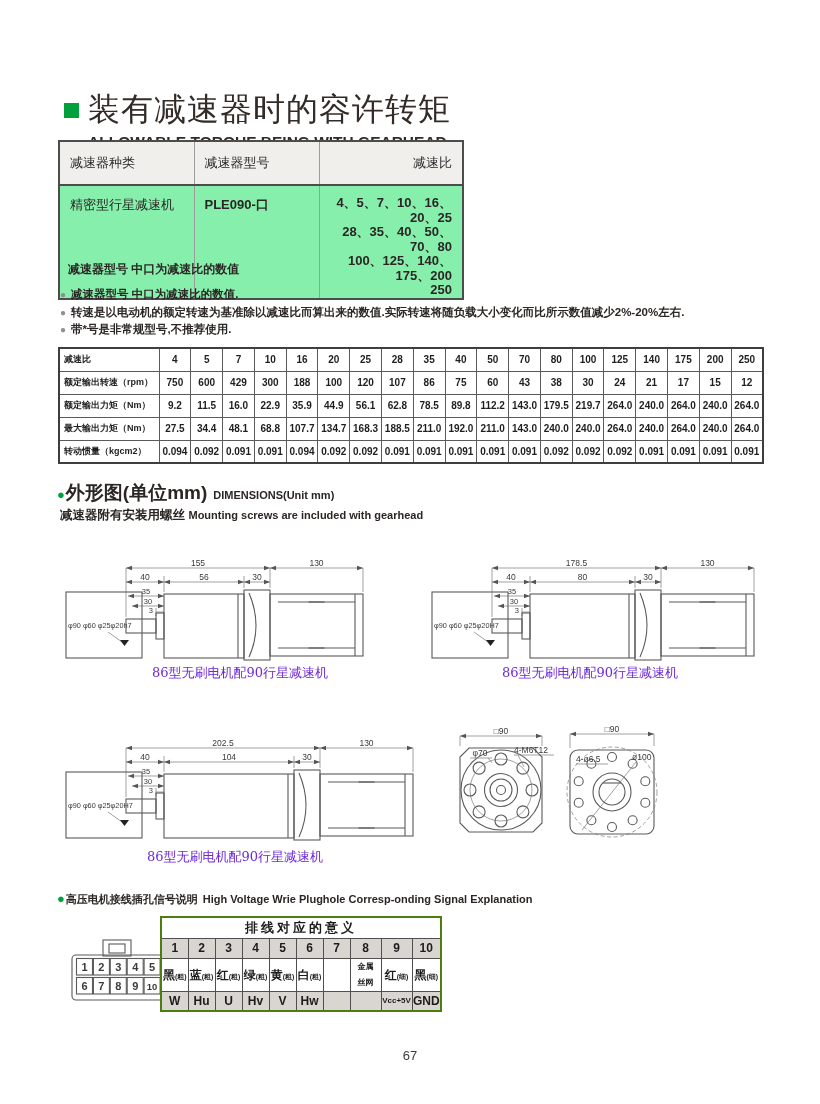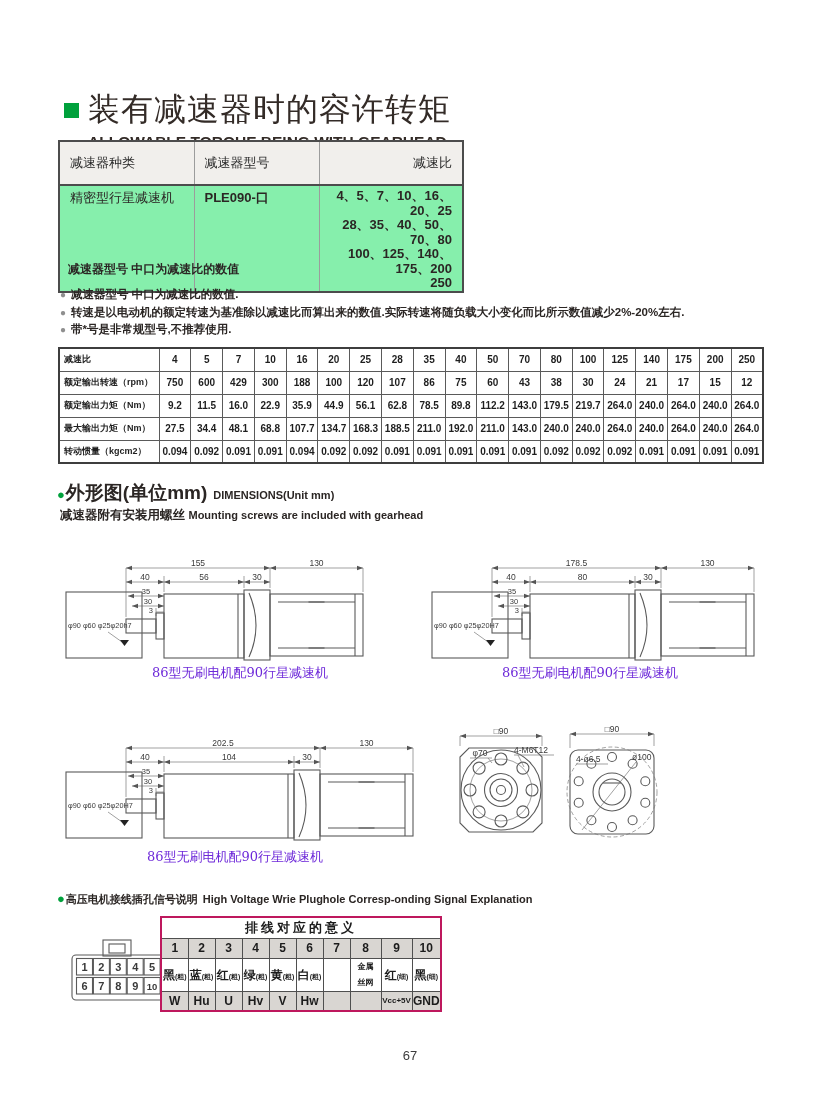--- a/index.html
+++ b/index.html
@@ -12,21 +12,21 @@
   .title-row{display:flex;align-items:center;gap:9px;}
   .gsq{width:15px;height:15px;background:var(--green);flex:0 0 auto;}
   .title-zh{font-size:32px;font-weight:400;color:#332b27;letter-spacing:1px;}
   .title-en{font-size:15.5px;font-weight:700;color:#332b27;margin-left:24px;margin-top:1px;}
 
   
   table.ghead{position:absolute;left:58px;top:140px;width:404px;border-collapse:collapse;table-layout:fixed;border:2px solid #4c4c4c;background:#86efac;}
   table.ghead th{background:#f1efec;font-size:13px;font-weight:400;text-align:left;padding:0 10px;height:44px;border-bottom:2px solid #4c4c4c;border-left:1px solid #9c9c9c;color:#2a2a2a;}
   table.ghead th:first-child, table.ghead td:first-child{border-left:none;}
   table.ghead th.ratio-h{text-align:right;}
-  table.ghead td{vertical-align:top;padding:3px 10px 0 10px;font-size:13px;height:70px;border-left:1px solid #9c9c9c;}
+  table.ghead td{vertical-align:top;padding:10px 10px 0 10px;font-size:13px;height:70px;border-left:1px solid #9c9c9c;}
   td.model-cell{font-weight:700;}
   td.ratio-cell{text-align:right;font-size:11px;line-height:14.5px;padding-top:9px;padding-right:7px;font-weight:600;}
   .ghead-note{position:absolute;left:68px;top:261px;font-size:12px;font-weight:600;}
 
   
   .notes{position:absolute;left:60px;top:288px;font-size:11.5px;font-weight:600;}
   .note{display:flex;align-items:flex-start;margin-bottom:4px;line-height:13.5px;}
   .bdot{color:#8f8f8f;font-size:10px;margin-right:5px;line-height:13px;}
 
   
@@ -56,21 +56,21 @@
   .caption{position:absolute;font-size:13px;font-family:"DejaVu Serif","Liberation Serif",serif;text-align:center;color:#6d28d9;}
   #cap1{left:95px;top:664px;width:290px;}
   #cap2{left:445px;top:664px;width:290px;}
   #cap3{left:80px;top:848px;width:310px;}
 
   
   .sig-heading{position:absolute;left:57px;top:891px;display:flex;align-items:baseline;}
   .sh-zh{font-size:11px;font-weight:700;}
   .sh-en{font-size:11px;font-weight:700;margin-left:5px;}
   #svg-conn{left:70px;top:938px;}
-  table.sigtab{position:absolute;left:160px;top:916px;width:282px;border-collapse:collapse;table-layout:fixed;border:2px solid #be185d;background:#fff;}
+  table.sigtab{position:absolute;left:160px;top:916px;width:282px;border-collapse:collapse;table-layout:fixed;border:2px solid #4d7c0f;background:#fff;}
   table.sigtab td{border:1px solid #4f4f4f;text-align:center;vertical-align:middle;color:#1c1c1c;}
   .st-title{font-size:13px;font-weight:700;height:21px;letter-spacing:3px;}
   .st-gray{background:#d9d6d2;}
   .st-pin{font-size:12px;font-weight:700;height:20px;}
   .st-color{height:33px;font-weight:700;}
   .wc-main{font-size:12px;}
   .wc-sub{font-size:7px;}
   .wc-two{font-size:8px;line-height:16px;display:inline-block;font-weight:700;}
   .st-sig{font-size:12px;font-weight:700;height:20px;}
   .st-small{font-size:8px;}

